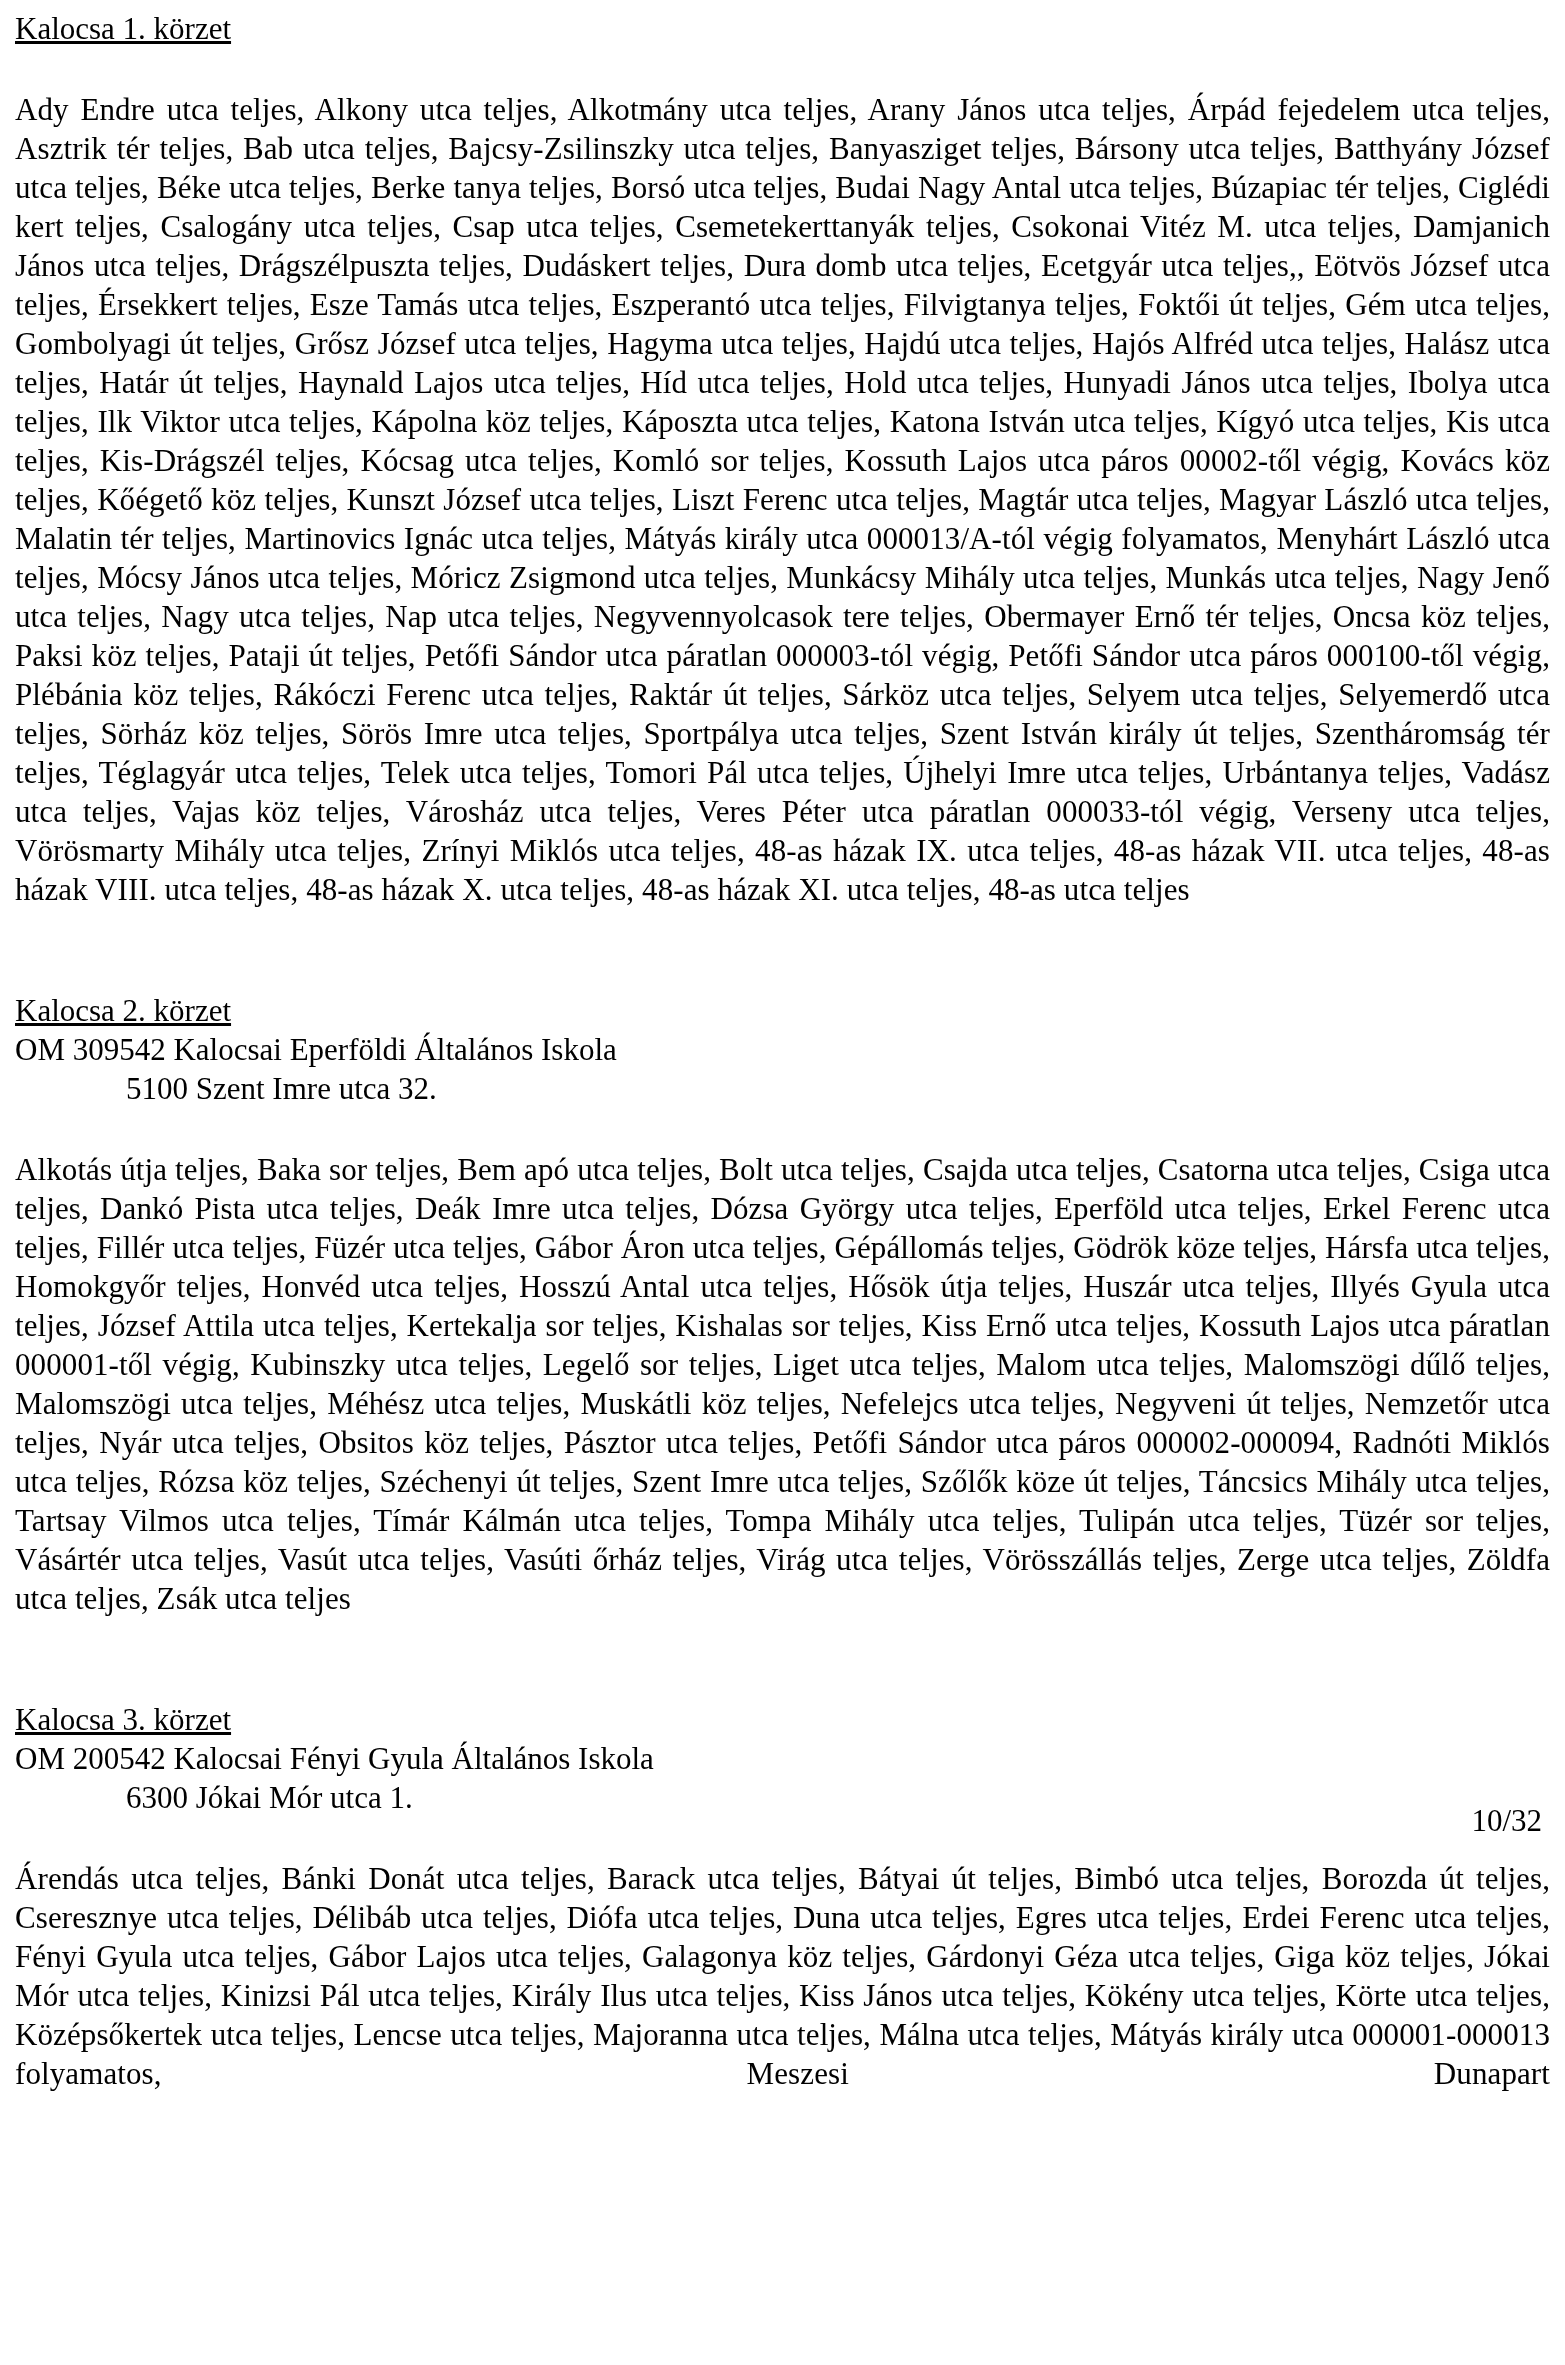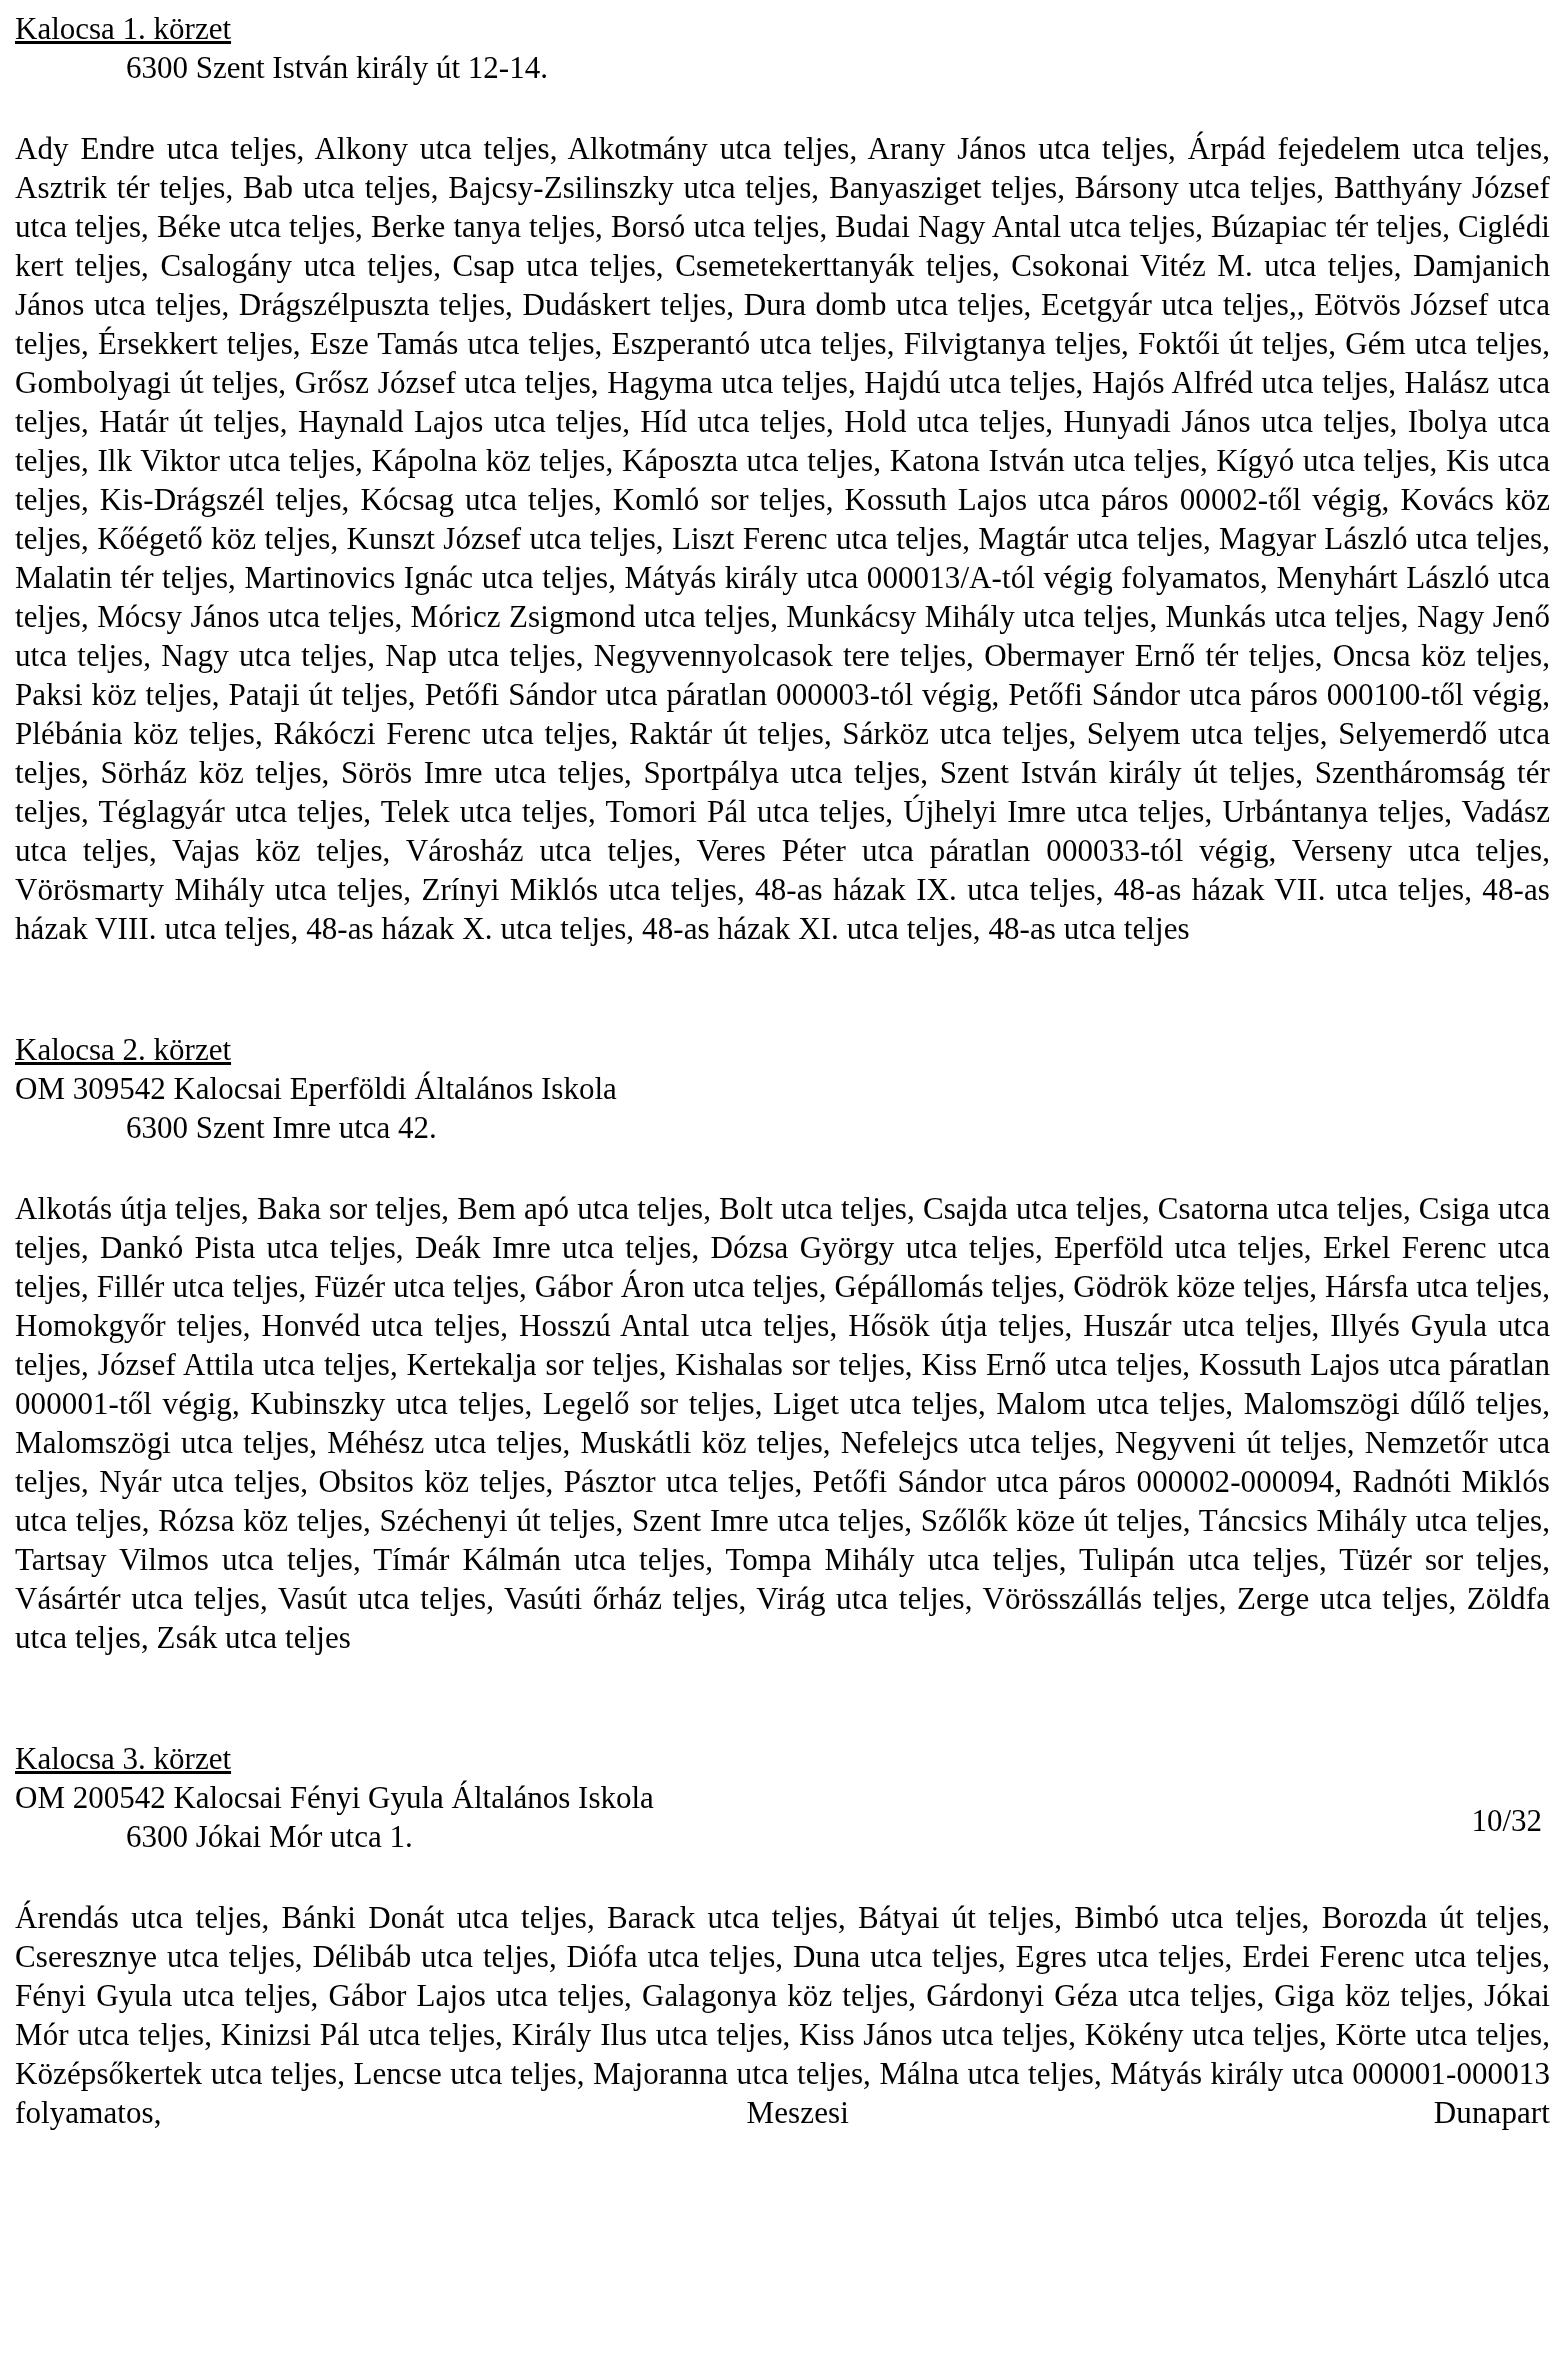--- a/index.html
+++ b/index.html
@@ -56,28 +56,27 @@
     line-height: 36px;
   }
 </style>
 </head>
 <body>
 
 <div class="page">
 
   <section class="section">
     <h2 class="district-heading">Kalocsa 1. körzet</h2>
-    <p class="school-address">6300 Szent István király út 12-14.</p>
     <p class="streets">Ady Endre utca teljes, Alkony utca teljes, Alkotmány utca teljes, Arany János utca teljes, Árpád fejedelem utca teljes, Asztrik tér teljes, Bab utca teljes, Bajcsy-Zsilinszky utca teljes, Banyasziget teljes, Bársony utca teljes, Batthyány József utca teljes, Béke utca teljes, Berke tanya teljes, Borsó utca teljes, Budai Nagy Antal utca teljes, Búzapiac tér teljes, Ciglédi kert teljes, Csalogány utca teljes, Csap utca teljes, Csemetekerttanyák teljes, Csokonai Vitéz M. utca teljes, Damjanich János utca teljes, Drágszélpuszta teljes, Dudáskert teljes, Dura domb utca teljes, Ecetgyár utca teljes,, Eötvös József utca teljes, Érsekkert teljes, Esze Tamás utca teljes, Eszperantó utca teljes, Filvigtanya teljes, Foktői út teljes, Gém utca teljes, Gombolyagi út teljes, Grősz József utca teljes, Hagyma utca teljes, Hajdú utca teljes, Hajós Alfréd utca teljes, Halász utca teljes, Határ út teljes, Haynald Lajos utca teljes, Híd utca teljes, Hold utca teljes, Hunyadi János utca teljes, Ibolya utca teljes, Ilk Viktor utca teljes, Kápolna köz teljes, Káposzta utca teljes, Katona István utca teljes, Kígyó utca teljes, Kis utca teljes, Kis-Drágszél teljes, Kócsag utca teljes, Komló sor teljes, Kossuth Lajos utca páros 00002-től végig, Kovács köz teljes, Kőégető köz teljes, Kunszt József utca teljes, Liszt Ferenc utca teljes, Magtár utca teljes, Magyar László utca teljes, Malatin tér teljes, Martinovics Ignác utca teljes, Mátyás király utca 000013/A-tól végig folyamatos, Menyhárt László utca teljes, Mócsy János utca teljes, Móricz Zsigmond utca teljes, Munkácsy Mihály utca teljes, Munkás utca teljes, Nagy Jenő utca teljes, Nagy utca teljes, Nap utca teljes, Negyvennyolcasok tere teljes, Obermayer Ernő tér teljes, Oncsa köz teljes, Paksi köz teljes, Pataji út teljes, Petőfi Sándor utca páratlan 000003-tól végig, Petőfi Sándor utca páros 000100-től végig, Plébánia köz teljes, Rákóczi Ferenc utca teljes, Raktár út teljes, Sárköz utca teljes, Selyem utca teljes, Selyemerdő utca teljes, Sörház köz teljes, Sörös Imre utca teljes, Sportpálya utca teljes, Szent István király út teljes, Szentháromság tér teljes, Téglagyár utca teljes, Telek utca teljes, Tomori Pál utca teljes, Újhelyi Imre utca teljes, Urbántanya teljes, Vadász utca teljes, Vajas köz teljes, Városház utca teljes, Veres Péter utca páratlan 000033-tól végig, Verseny utca teljes, Vörösmarty Mihály utca teljes, Zrínyi Miklós utca teljes, 48-as házak IX. utca teljes, 48-as házak VII. utca teljes, 48-as házak VIII. utca teljes, 48-as házak X. utca teljes, 48-as házak XI. utca teljes, 48-as utca teljes</p>
   </section>
 
   <section class="section">
     <h2 class="district-heading">Kalocsa 2. körzet</h2>
     <p class="school-line">OM 309542 Kalocsai Eperföldi Általános Iskola</p>
-    <p class="school-address">6300 Szent Imre utca 42.</p>
+    <p class="school-address">5100 Szent Imre utca 32.</p>
     <p class="streets">Alkotás útja teljes, Baka sor teljes, Bem apó utca teljes, Bolt utca teljes, Csajda utca teljes, Csatorna utca teljes, Csiga utca teljes, Dankó Pista utca teljes, Deák Imre utca teljes, Dózsa György utca teljes, Eperföld utca teljes, Erkel Ferenc utca teljes, Fillér utca teljes, Füzér utca teljes, Gábor Áron utca teljes, Gépállomás teljes, Gödrök köze teljes, Hársfa utca teljes, Homokgyőr teljes, Honvéd utca teljes, Hosszú Antal utca teljes, Hősök útja teljes, Huszár utca teljes, Illyés Gyula utca teljes, József Attila utca teljes, Kertekalja sor teljes, Kishalas sor teljes, Kiss Ernő utca teljes, Kossuth Lajos utca páratlan 000001-től végig, Kubinszky utca teljes, Legelő sor teljes, Liget utca teljes, Malom utca teljes, Malomszögi dűlő teljes, Malomszögi utca teljes, Méhész utca teljes, Muskátli köz teljes, Nefelejcs utca teljes, Negyveni út teljes, Nemzetőr utca teljes, Nyár utca teljes, Obsitos köz teljes, Pásztor utca teljes, Petőfi Sándor utca páros 000002-000094, Radnóti Miklós utca teljes, Rózsa köz teljes, Széchenyi út teljes, Szent Imre utca teljes, Szőlők köze út teljes, Táncsics Mihály utca teljes, Tartsay Vilmos utca teljes, Tímár Kálmán utca teljes, Tompa Mihály utca teljes, Tulipán utca teljes, Tüzér sor teljes, Vásártér utca teljes, Vasút utca teljes, Vasúti őrház teljes, Virág utca teljes, Vörösszállás teljes, Zerge utca teljes, Zöldfa utca teljes, Zsák utca teljes</p>
   </section>
 
   <section class="section">
     <h2 class="district-heading">Kalocsa 3. körzet</h2>
     <p class="school-line">OM 200542 Kalocsai Fényi Gyula Általános Iskola</p>
     <p class="school-address">6300 Jókai Mór utca 1.</p>
     <p class="streets justify-last">Árendás utca teljes, Bánki Donát utca teljes, Barack utca teljes, Bátyai út teljes, Bimbó utca teljes, Borozda út teljes, Cseresznye utca teljes, Délibáb utca teljes, Diófa utca teljes, Duna utca teljes, Egres utca teljes, Erdei Ferenc utca teljes, Fényi Gyula utca teljes, Gábor Lajos utca teljes, Galagonya köz teljes, Gárdonyi Géza utca teljes, Giga köz teljes, Jókai Mór utca teljes, Kinizsi Pál utca teljes, Király Ilus utca teljes, Kiss János utca teljes, Kökény utca teljes, Körte utca teljes, Középsőkertek utca teljes, Lencse utca teljes, Majoranna utca teljes, Málna utca teljes, Mátyás király utca 000001-000013 folyamatos, Meszesi Dunapart</p>
   </section>
 

